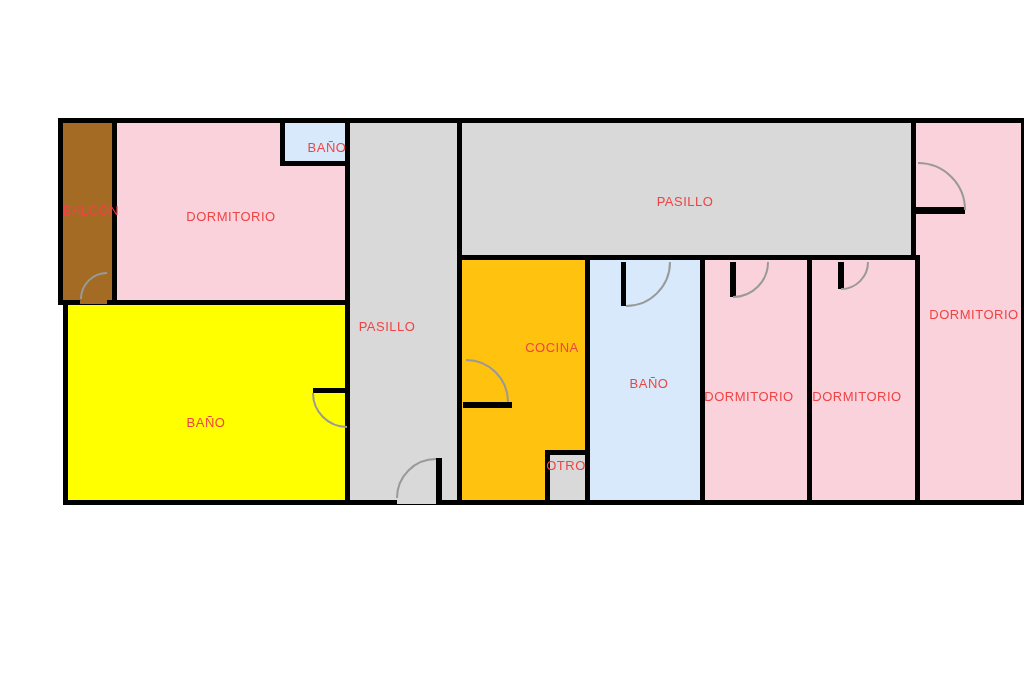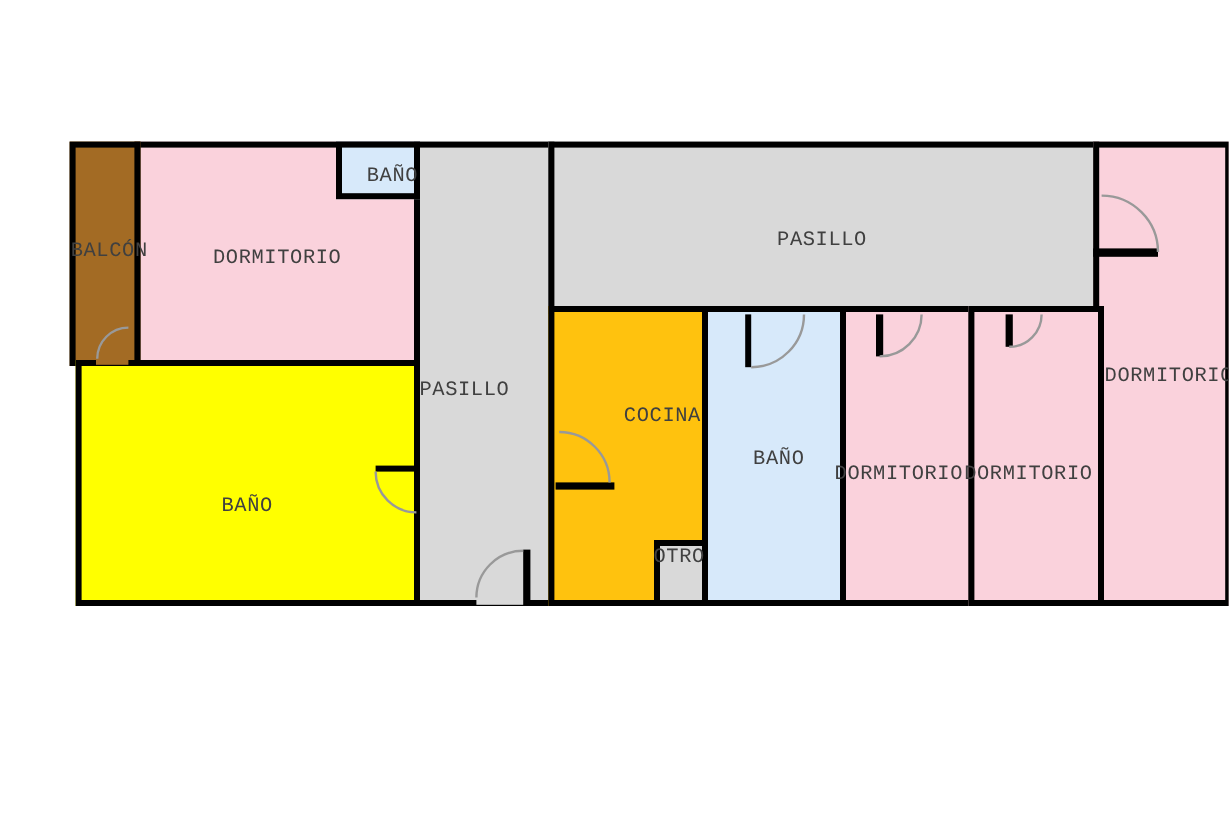--- a/index.html
+++ b/index.html
@@ -22,21 +22,21 @@
   #r-otro{left:545px;top:450px;width:45px;height:55px;background:var(--corridor_gray,#D9D9D9);}
 
   .doors{position:absolute;left:0;top:0;z-index:20;pointer-events:none;}
   .wall-rect{fill:var(--wall,#000);}
   .opening-gray{fill:var(--corridor_gray,#D9D9D9);}
   .opening-brown{fill:var(--balcony_brown,#A36B24);}
   .arc{fill:none;stroke:var(--door_arc_gray,#999999);stroke-width:2px;}
 
   .lbl{
     position:absolute;z-index:30;transform:translate(-50%,-50%);
-    font-size:17px;color:#404040;white-space:nowrap;letter-spacing:0.5px;font-family:Liberation Mono, monospace;
+    font-size:13px;color:#ef4444;white-space:nowrap;letter-spacing:0.5px;
   }
   #l-balcon{left:91px;top:210px;}
   #l-dorm1{left:231px;top:216px;}
   #l-bano1{left:327px;top:147px;}
   #l-pasillo-v{left:387px;top:326px;}
   #l-pasillo-h{left:685px;top:201px;}
   #l-cocina{left:504px;top:347px;margin-left:48px;}
   #l-bano2{left:649px;top:383px;}
   #l-dorm2{left:749px;top:396px;}
   #l-dorm3{left:857px;top:396px;}

